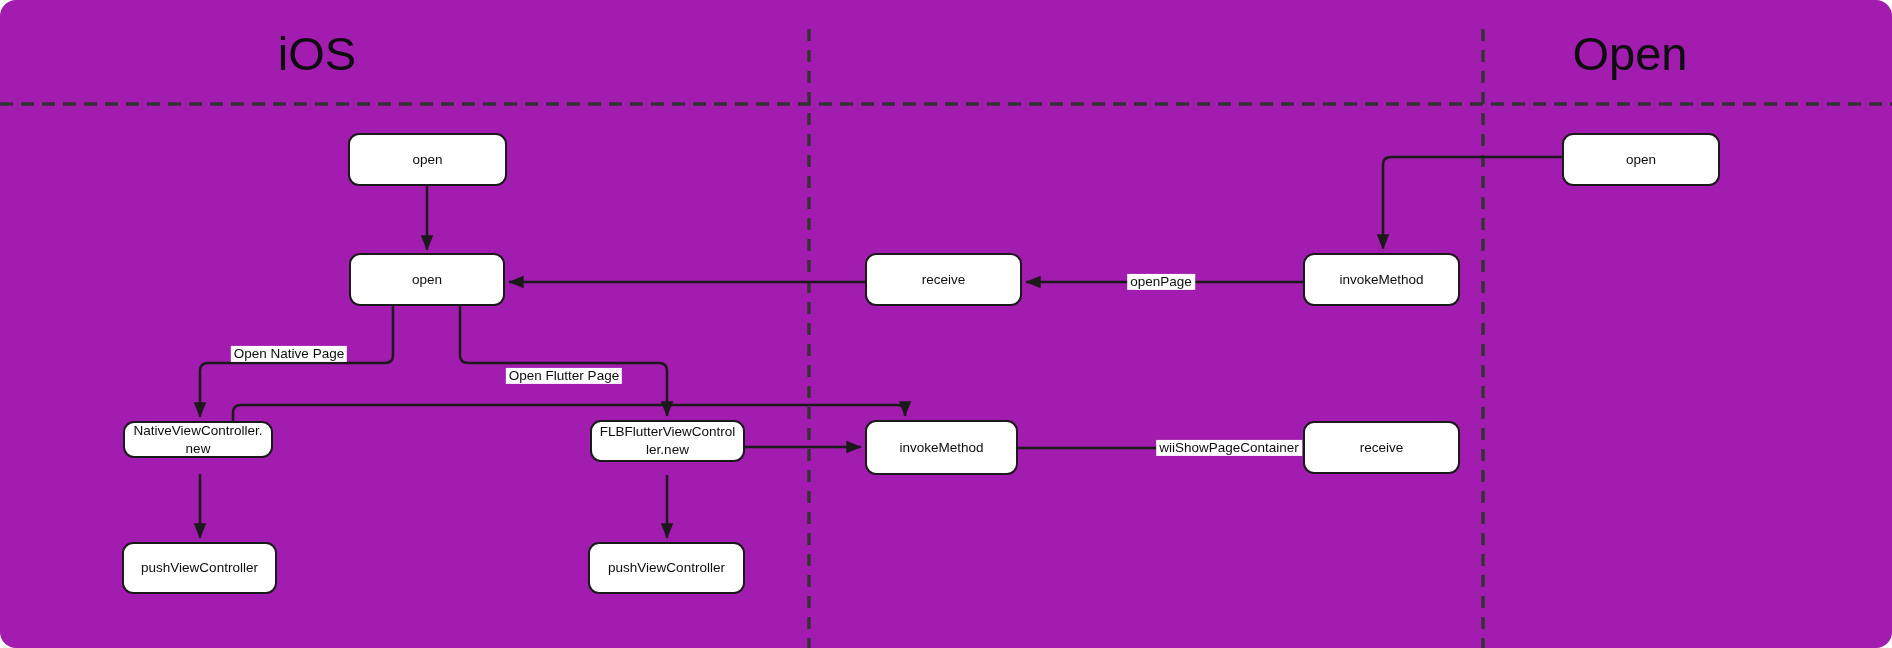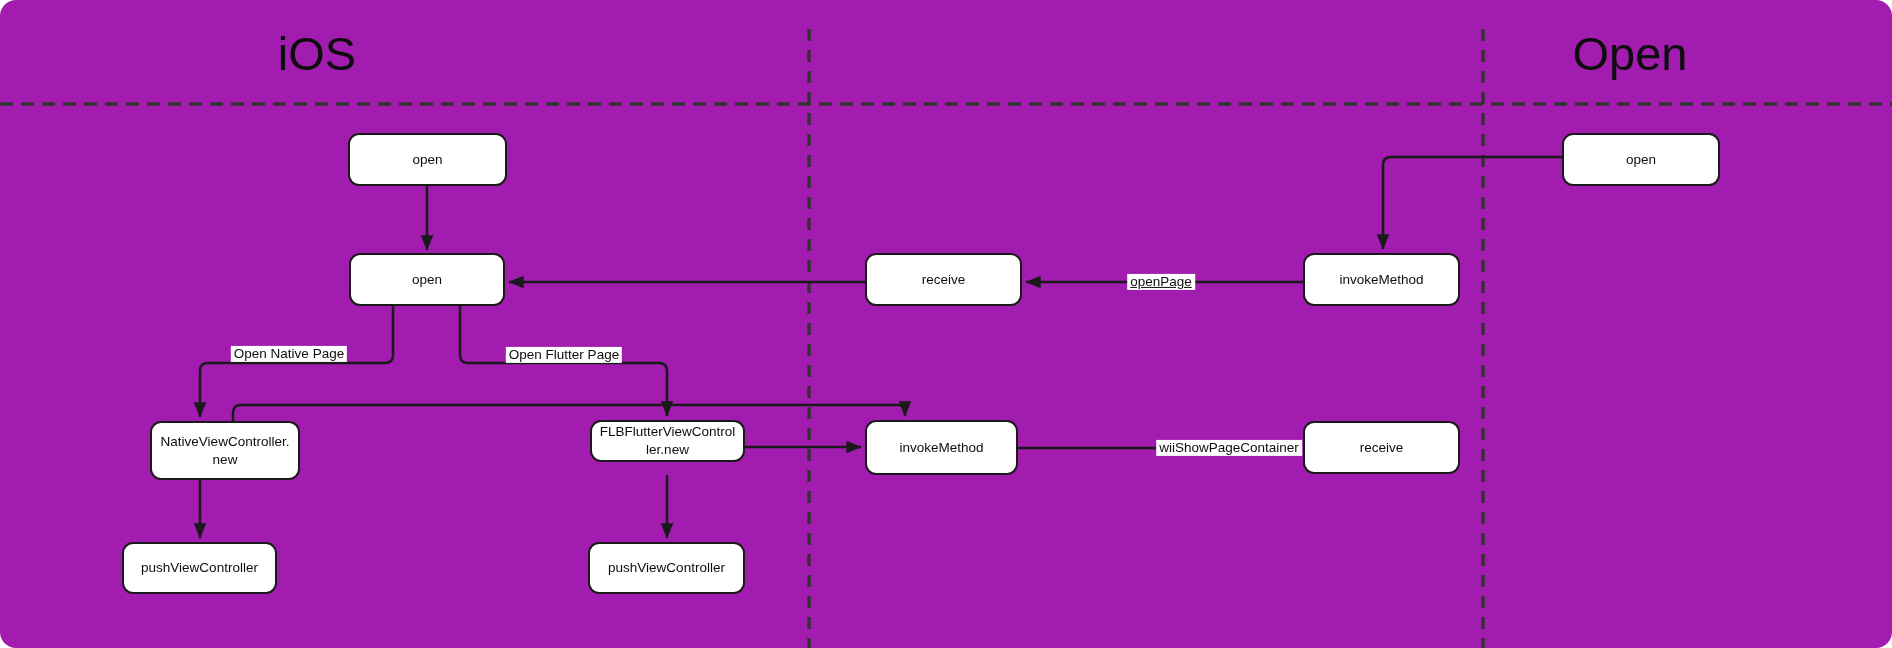--- a/index.html
+++ b/index.html
@@ -48,34 +48,34 @@
     white-space:nowrap;
     z-index:3;
     line-height:1.2;
   }
   
   #n-open-ios-top   {left:348px; top:133px; width:159px; height:53px;}
   #n-open-ios-main  {left:349px; top:253px; width:156px; height:53px;}
   #n-receive-mid    {left:865px; top:253px; width:157px; height:53px;}
   #n-invoke-mid     {left:1303px;top:253px; width:157px; height:53px;}
   #n-open-dart      {left:1562px;top:133px; width:158px; height:53px;}
-  #n-native-vc      {left:123px; top:421px; width:150px; height:59px;margin-left:27px;}
+  #n-native-vc      {left:123px; top:421px; width:150px; height:37px;}
   #n-flb-vc         {left:590px; top:420px; width:155px; height:42px;}
   #n-invoke-bottom  {left:865px; top:420px; width:153px; height:55px;}
   #n-receive-bottom {left:1303px;top:421px; width:157px; height:53px;}
   #n-push-native    {left:122px; top:542px; width:155px; height:52px;}
   #n-push-flutter   {left:588px; top:542px; width:157px; height:52px;}
   
   #t-ios    {left:317px; top:30px;}
   #t-channel{left:1026px;top:30px;}
   #t-dart   {left:1630px;top:30px;}
   
   #l-open-native {left:289px; top:354px;}
-  #l-open-flutter{left:564px; top:355px;}
-  #l-open-page   {left:1161px;top:282px;text-decoration:underline;}
+  #l-open-flutter{left:564px; top:376px;}
+  #l-open-page   {left:1161px;top:282px;}
   #l-wii         {left:1229px;top:448px;}
 </style>
 </head>
 <body>
 
 <div id="canvas">
 
   <svg id="edges" width="1892" height="648" viewBox="0 0 1892 648">
     <defs>
       <marker id="arrow" viewBox="0 0 12 10" refX="11" refY="5" markerWidth="17" markerHeight="14" orient="auto-start-reverse" markerUnits="userSpaceOnUse">

